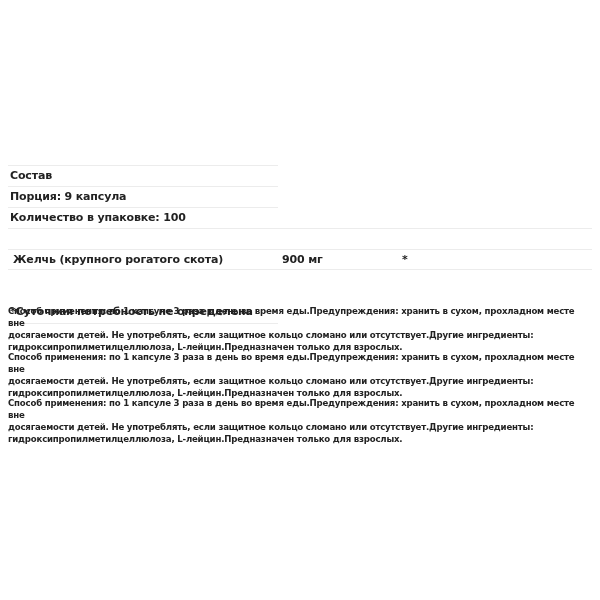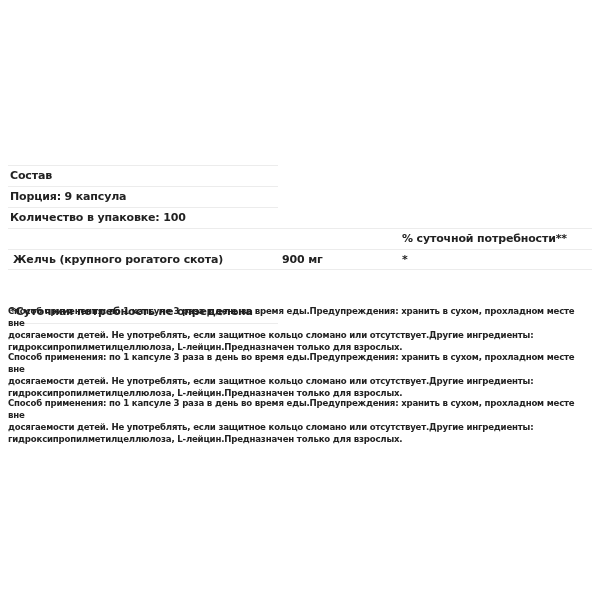--- a/index.html
+++ b/index.html
@@ -62,21 +62,20 @@
     <span class="cell c1">Состав</span>
   </div>
   <div class="row short">
     <span class="cell c1">Порция: 9 капсула</span>
   </div>
   <div class="row short">
     <span class="cell c1">Количество в упаковке: 100</span>
   </div>
   <div class="row full">
     <span class="cell c1"></span>
-    <span class="cell c3">% суточной потребности**</span>
   </div>
   <div class="row full bottom">
     <span class="cell c1 indent">Желчь (крупного рогатого скота)</span>
     <span class="cell c2">900 мг</span>
     <span class="cell c3">*</span>
   </div>
   <div class="row short last" style="border-top:none;margin-top:32px;">
     <span class="cell c1">*Суточная потребность не определена</span>
   </div>
 </div>

